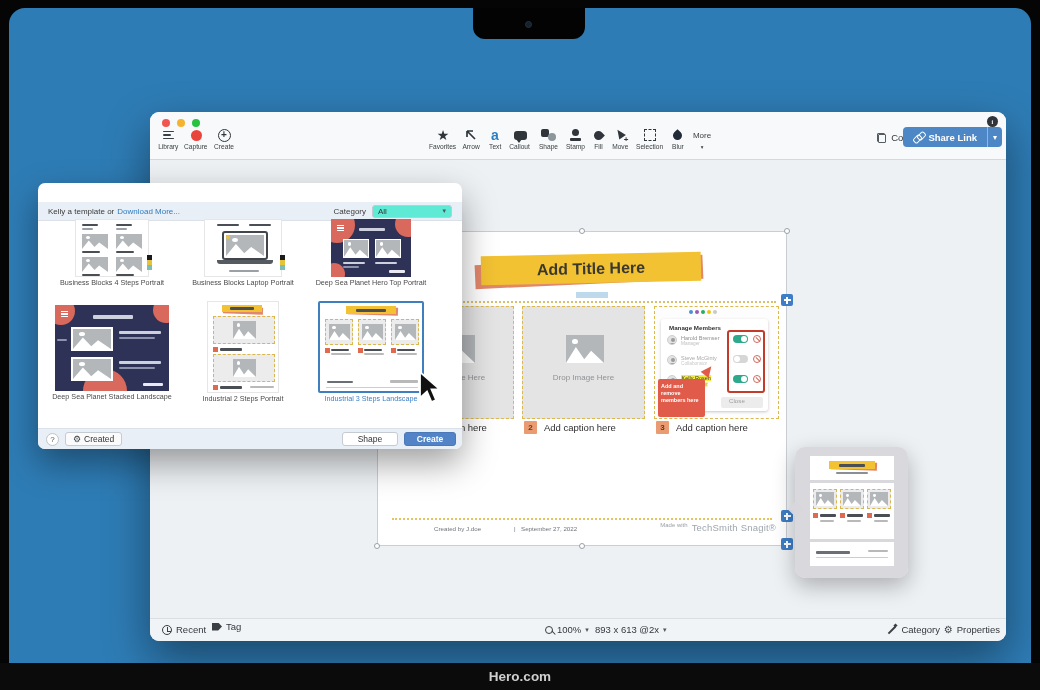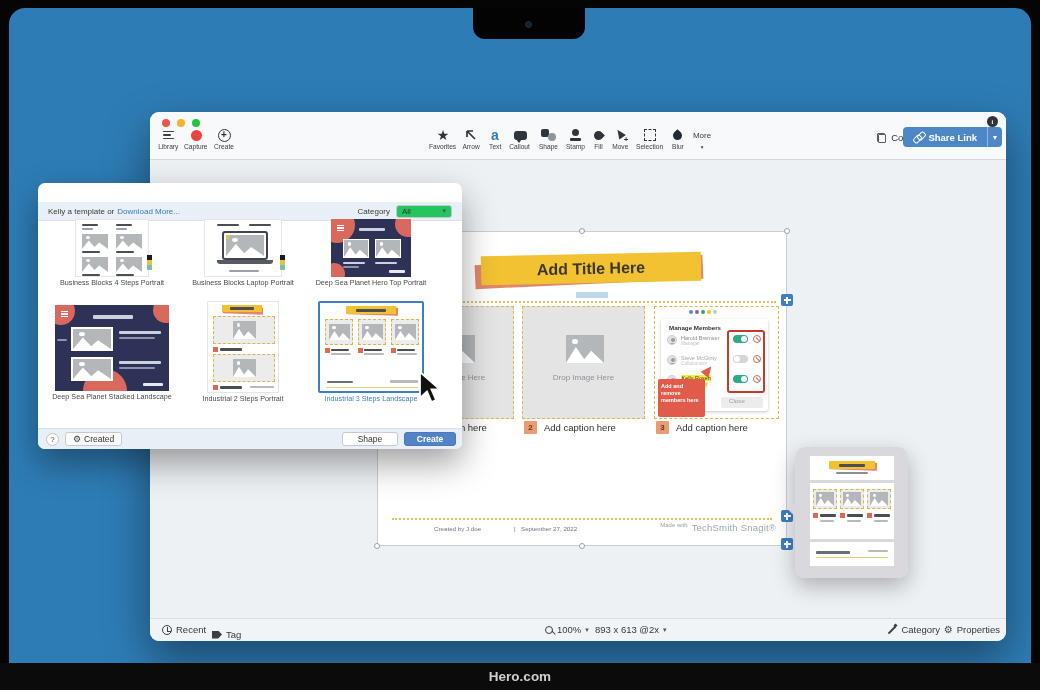--- a/index.html
+++ b/index.html
@@ -134,21 +134,21 @@
   
   .dlg { position:absolute; left:29px; top:175px; width:424px; height:266px; background:#fff; border-radius:7px; box-shadow:0 14px 34px rgba(0,0,0,.38); z-index:10; }
   .dlg-title { position:absolute; left:0; top:0; width:100%; height:19px; background:#f2eded; border-bottom:1px solid #e2dcdc; border-radius:7px 7px 0 0; display:flex; align-items:center; justify-content:center; }
   .dlg-title .t { font-size:8.5px; font-weight:bold; color:#3a3a3a; }
   .dlg-lights { position:absolute; left:9px; top:6px; display:flex; gap:6px; }
   .dlg-lights .dot { width:7px; height:7px; }
   .dlg-sub { position:absolute; left:0; top:19px; width:100%; height:19px; background:#e9eff6; border-bottom:1px solid #dbe1e8; display:flex; align-items:center; padding:0 10px; gap:3px; }
   .dlg-sub .s { font-size:8px; color:#3a3a3a; }
   .dlg-sub .link { font-size:8px; color:#2e7cc0; }
   .dlg-sub .cat { margin-left:auto; display:flex; align-items:center; gap:6px; }
-  .select { width:56px; height:13px; background:#22c55e; border:1px solid #c3c9d0; border-radius:3px; display:flex; align-items:center; padding:0 5px; }
+  .select { width:80px; height:13px; background:#5eead4; border:1px solid #c3c9d0; border-radius:3px; display:flex; align-items:center; padding:0 5px; }
   .select .v { font-size:8px; color:#333; }
   .select .c { margin-left:auto; font-size:7px; color:#555; }
   .cell { position:absolute; }
   .thumb { position:relative; background:#fff; border:1px solid #e6e6e6; }
   .thumb.navy { background:#2d3256; border:none; }
   .tcap { position:absolute; top:100%; left:-50%; width:200%; text-align:center; font-size:10px; color:#4a4a4a; transform:scale(.72); transform-origin:center top; margin-top:2px; white-space:nowrap; }
   .cell.sel .thumb { border:2px solid #3f7fbe; border-radius:2px; }
   .cell.sel .tcap { color:#3b7fc4; }
   .ln { position:absolute; background:#4a4f55; border-radius:1px; }
   .lnw { position:absolute; background:#cdd1de; border-radius:1px; }
@@ -400,21 +400,21 @@
         <span class="mw">Made with</span>
         <span class="br">TechSmith Snagit®</span>
       </div>
     </div>
 
     <div class="statusbar">
       <div class="sb-item" style="position:absolute;left:12px;top:5px">
         <span class="ic-clock"></span>
         <span>Recent</span>
       </div>
-      <div class="sb-item" style="position:absolute;left:62px;top:10px">
+      <div class="sb-item" style="position:absolute;left:62px;top:2px">
         <span class="ic-tag"></span>
         <span>Tag</span>
       </div>
       <div class="sb-item" style="position:absolute;left:395px;top:5px">
         <span class="ic-mag"></span>
         <span>100%</span>
         <span style="font-size:7px;color:#555">▾</span>
       </div>
       <div class="sb-item" style="position:absolute;left:445px;top:5px">
         <span>893 x 613 @2x</span>

